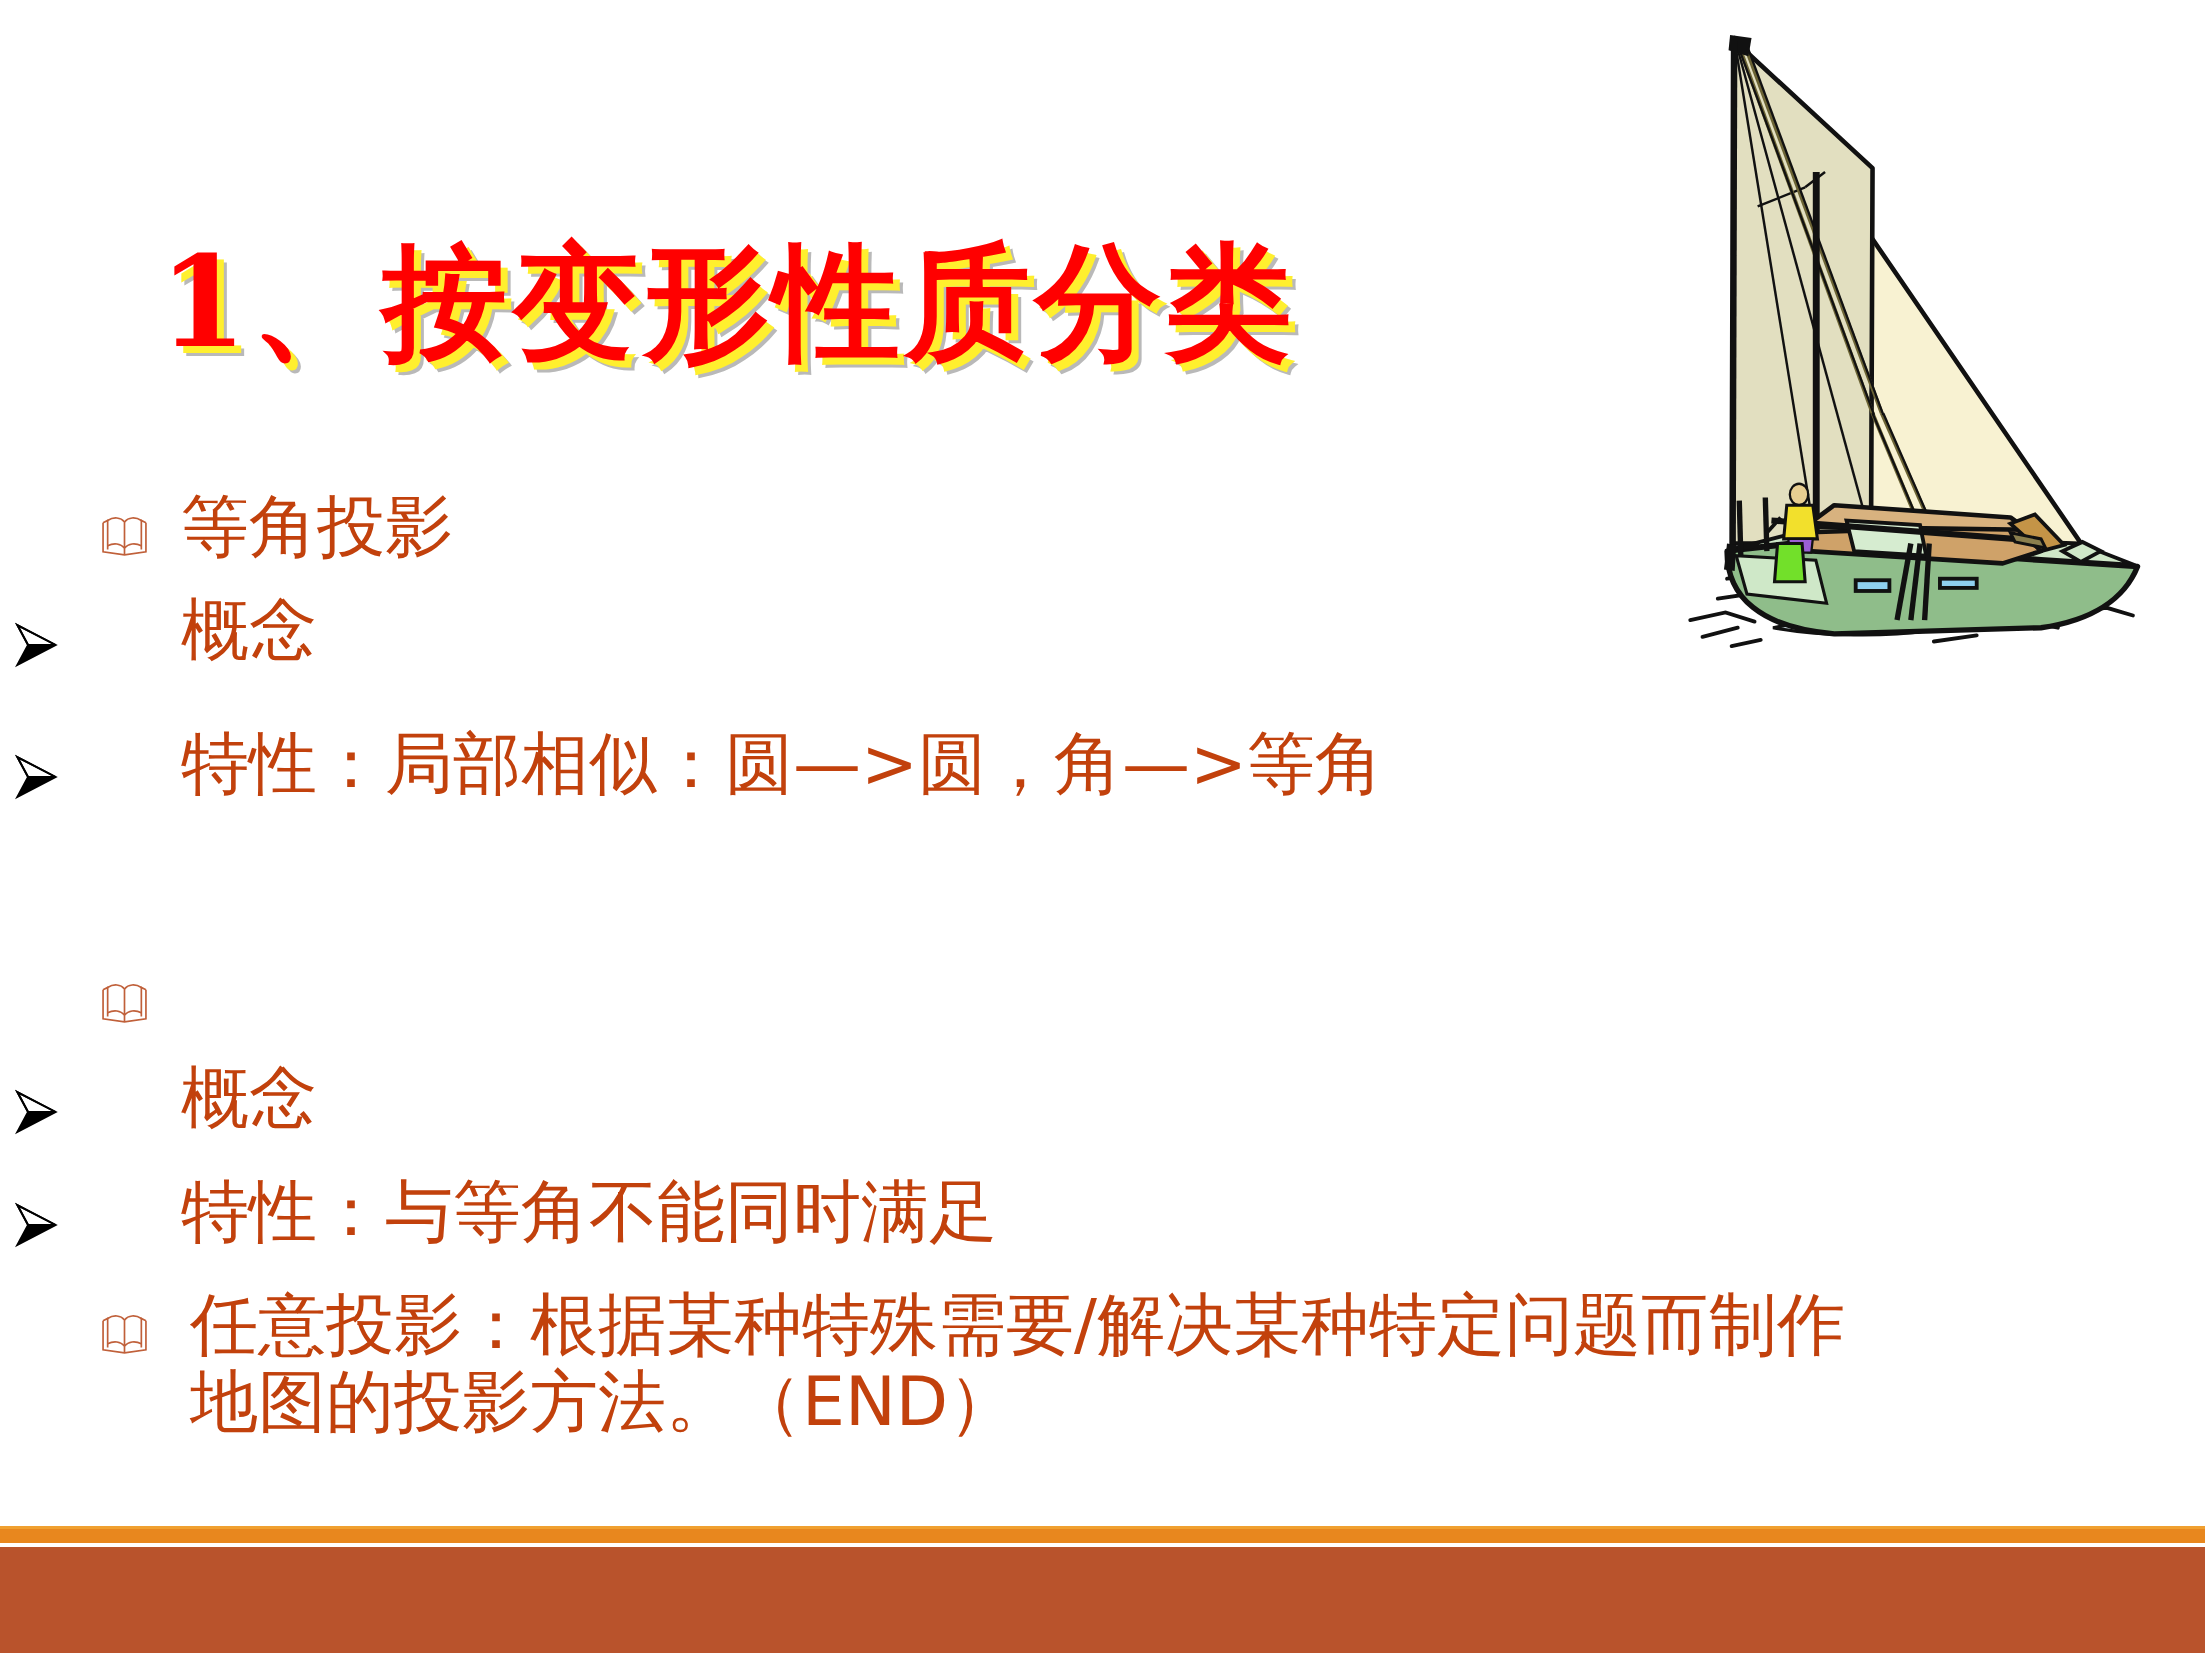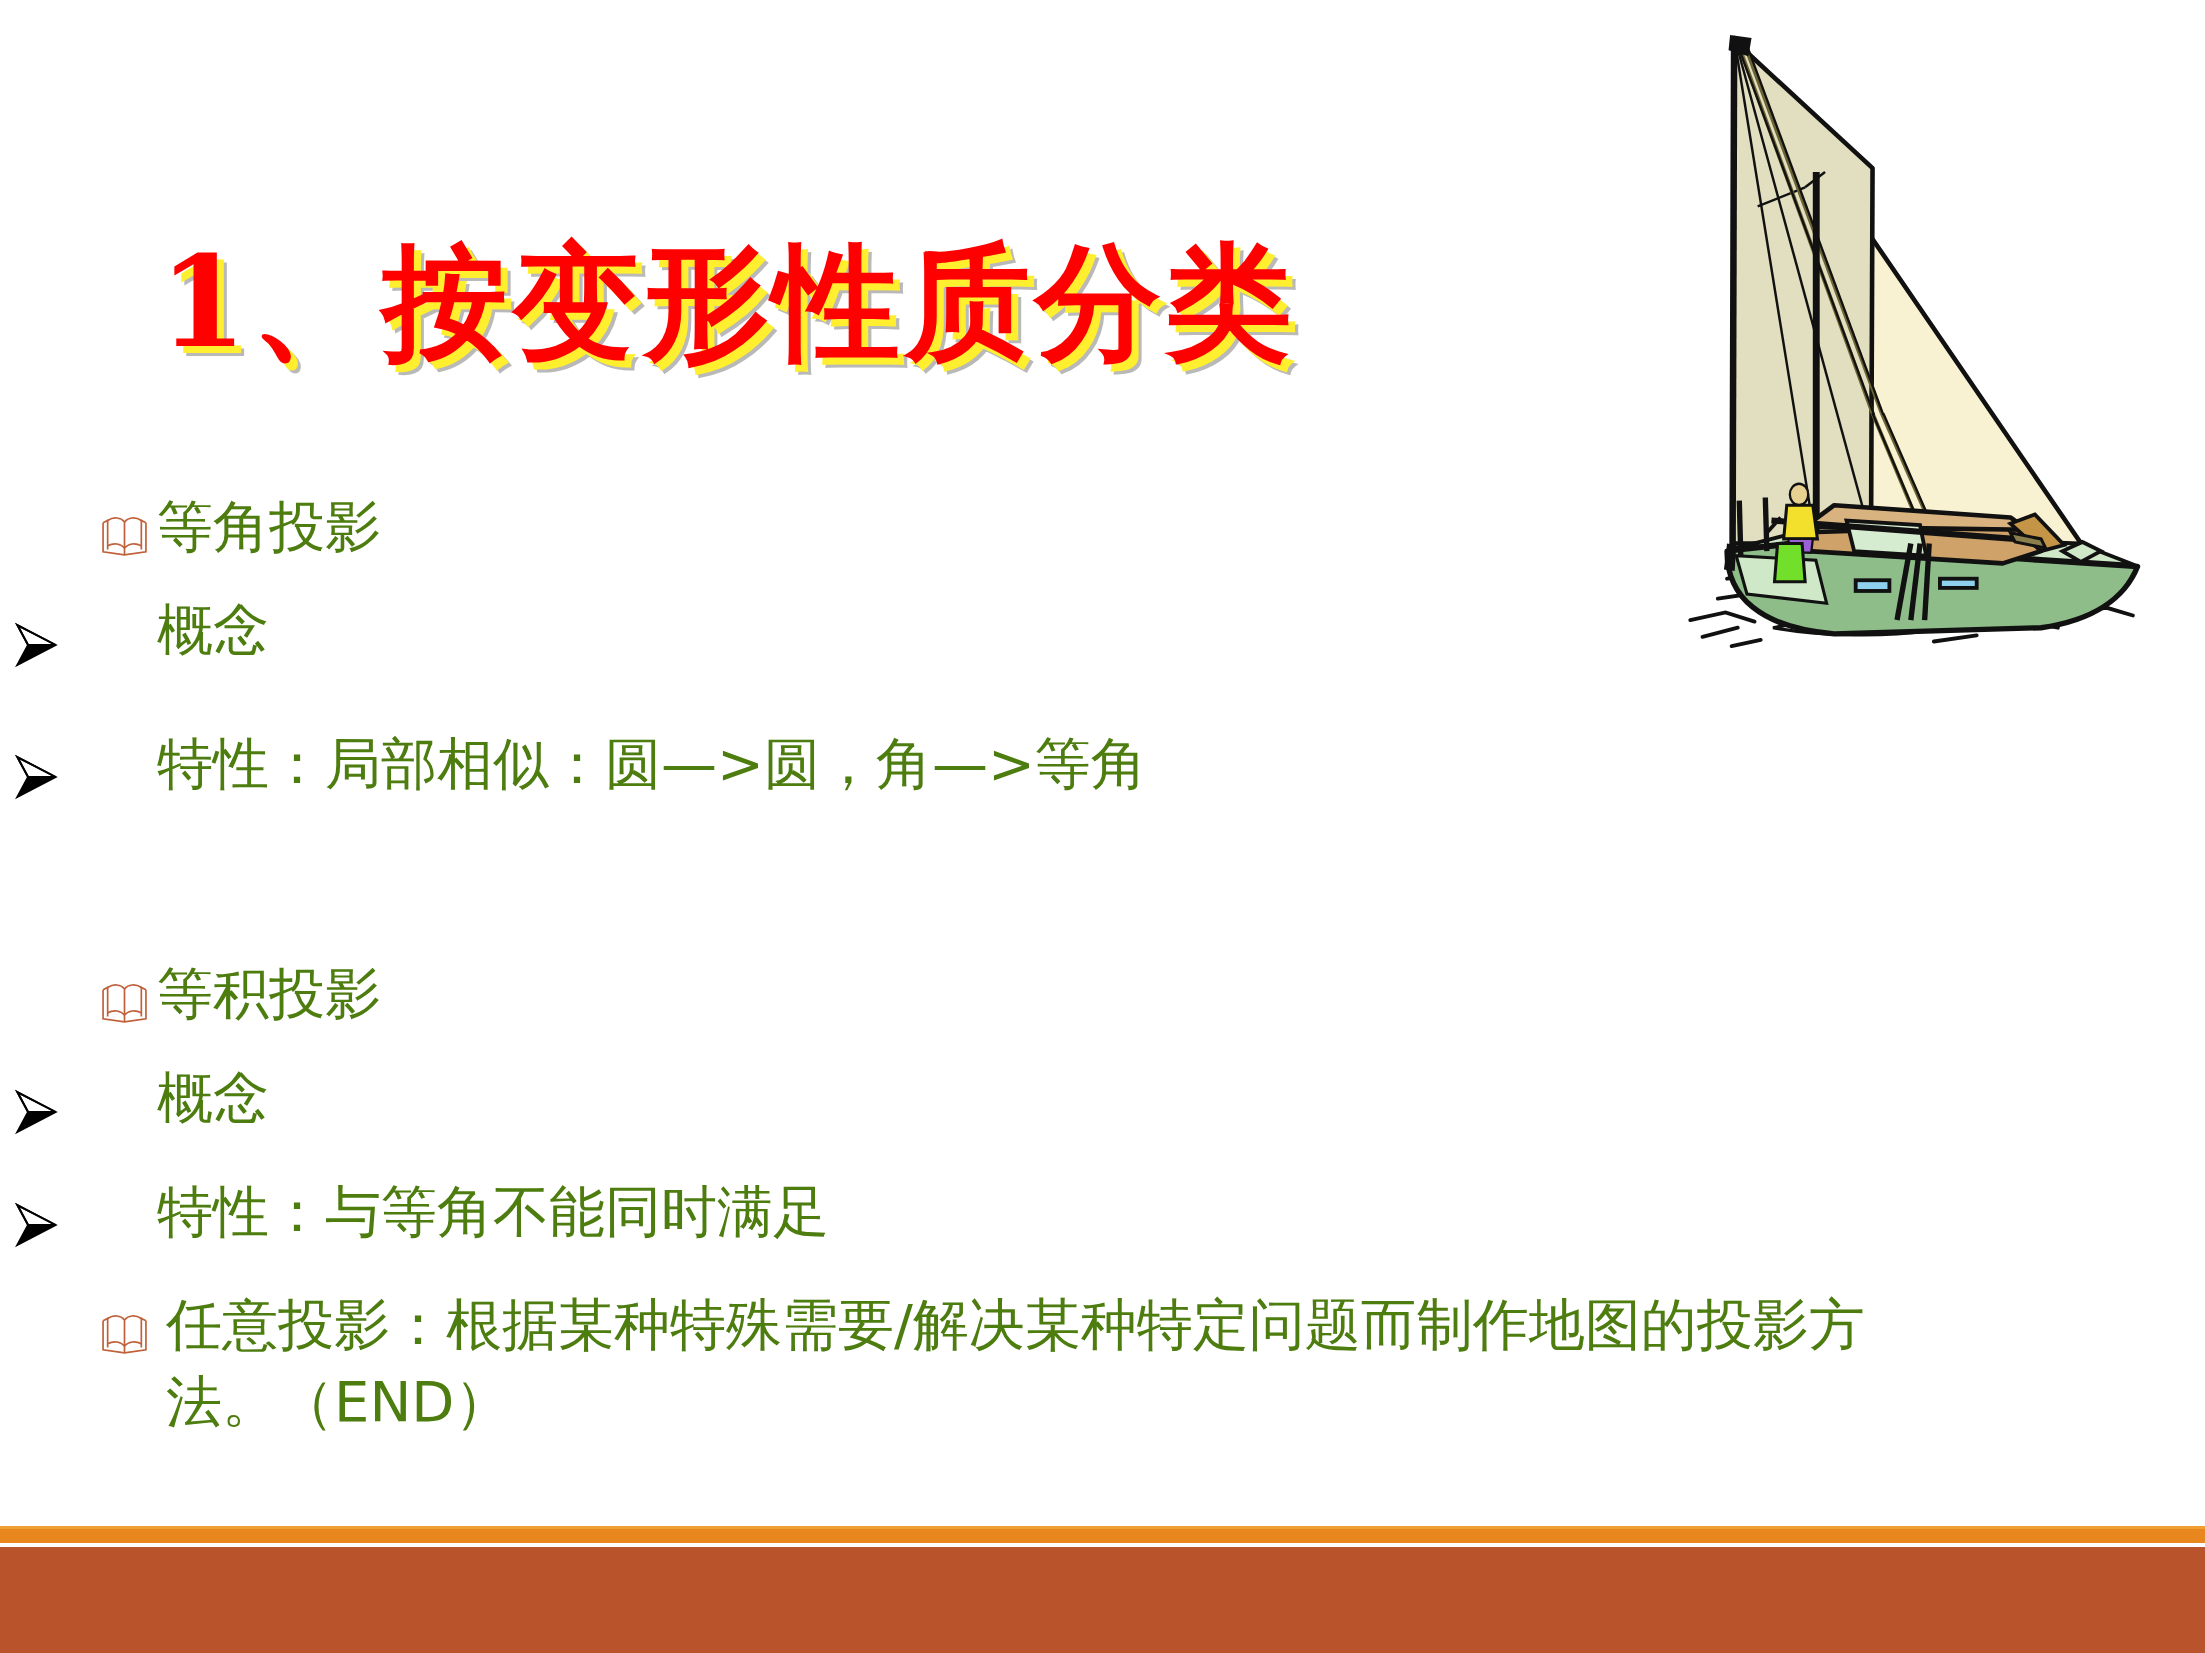--- a/index.html
+++ b/index.html
@@ -28,26 +28,27 @@
     letter-spacing:4.6px;
     white-space:nowrap;
   }
   .title-shadow-gray{ color:#b9b9b9; transform:translate(10px,10px); }
   .title-shadow-yellow{ color:#ffef2e; transform:translate(6.9px,6.9px); }
   .title-main{ color:#ff0000; }
 
   
   .line{
     position:absolute;
-    color:#4d7c0f;
+    color:#c2410c;
     font-family:"DejaVu Sans","Liberation Sans",sans-serif;
-    font-size:56px;
+    font-size:68px;
     line-height:74px;
     white-space:nowrap;
     letter-spacing:0px;
+    margin-left:24px;
   }
   .wrapline{white-space:normal;}
 
   
   .book-icon{
     position:absolute;
     width:49px;height:43px;
     display:block;
   }
   
@@ -129,21 +130,20 @@
     <g fill="none" stroke="#c0603a" stroke-width="2.2">
       <path d="M4 10 L4 48 L32 52 L60 48 L60 10"></path>
       <path d="M4 10 L10 7 L10 45"></path>
       <path d="M60 10 L54 7 L54 45"></path>
       <path d="M10 7 C18 2 27 3 32 9 L32 52"></path>
       <path d="M54 7 C46 2 37 3 32 9"></path>
       <path d="M10 40 C18 36 27 37 32 43"></path>
       <path d="M54 40 C46 36 37 37 32 43"></path>
     </g>
   </svg>
-  <div class="line" style="left:157px;top:957px;">等积投影</div>
 
   <svg class="arrow-bullet" style="left:10.7px;top:1089px;" viewBox="0 0 66 60">
     <path d="M8 4 L58 30 L8 56 L22 30 Z" fill="#000000"></path>
     <path d="M8 4 L58 30 L22 30 Z" fill="#ffffff" stroke="#000000" stroke-width="2.5"></path>
     <path d="M8 4 L58 30 L8 56 L22 30 Z" fill="none" stroke="#000000" stroke-width="2.5"></path>
   </svg>
   <div class="line" style="left:157px;top:1061px;">概念</div>
 
   <svg class="arrow-bullet" style="left:10.7px;top:1202px;" viewBox="0 0 66 60">
     <path d="M8 4 L58 30 L8 56 L22 30 Z" fill="#000000"></path>

